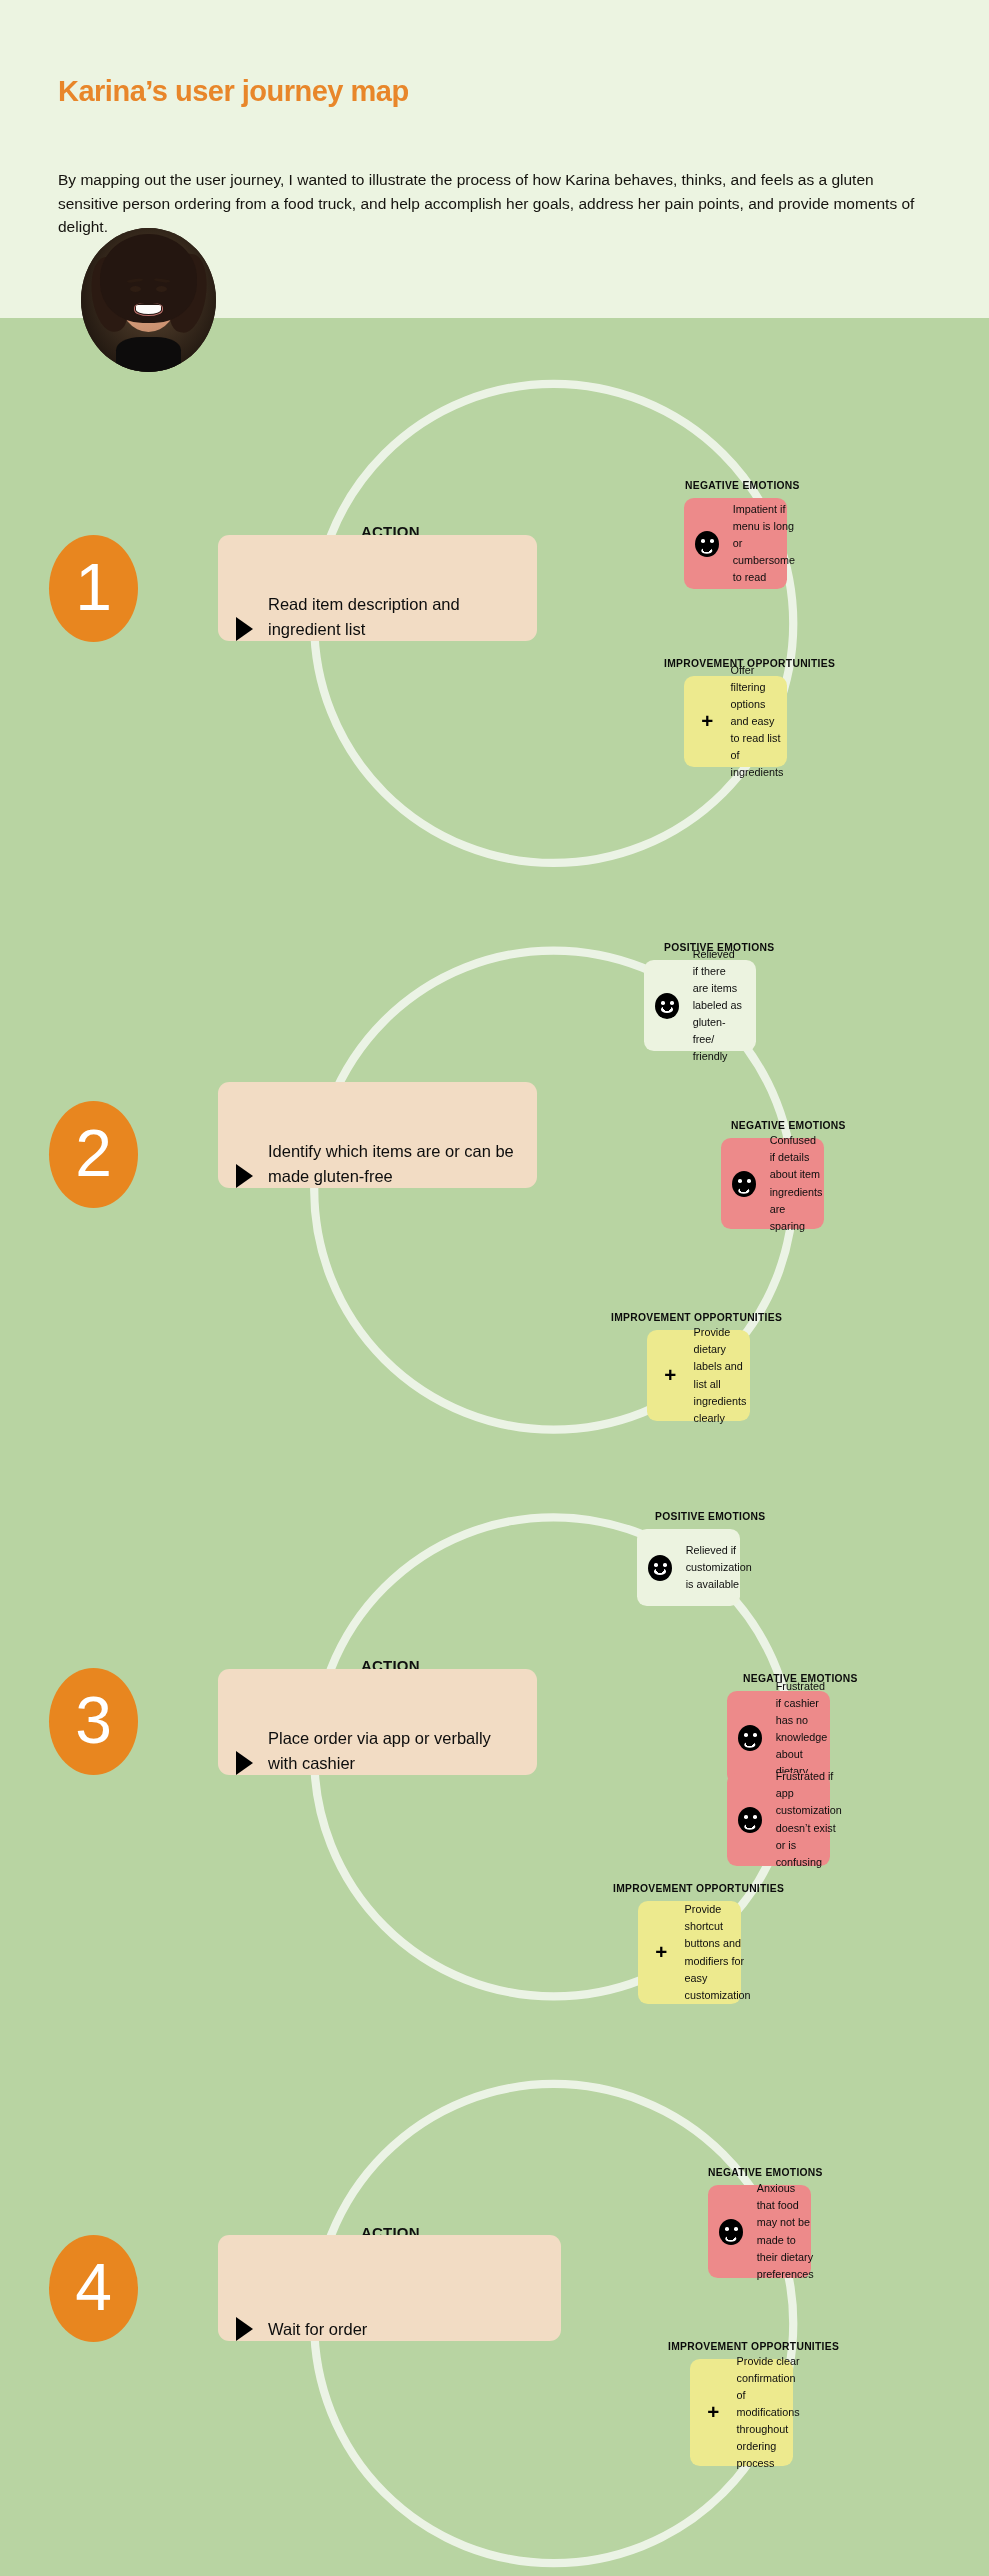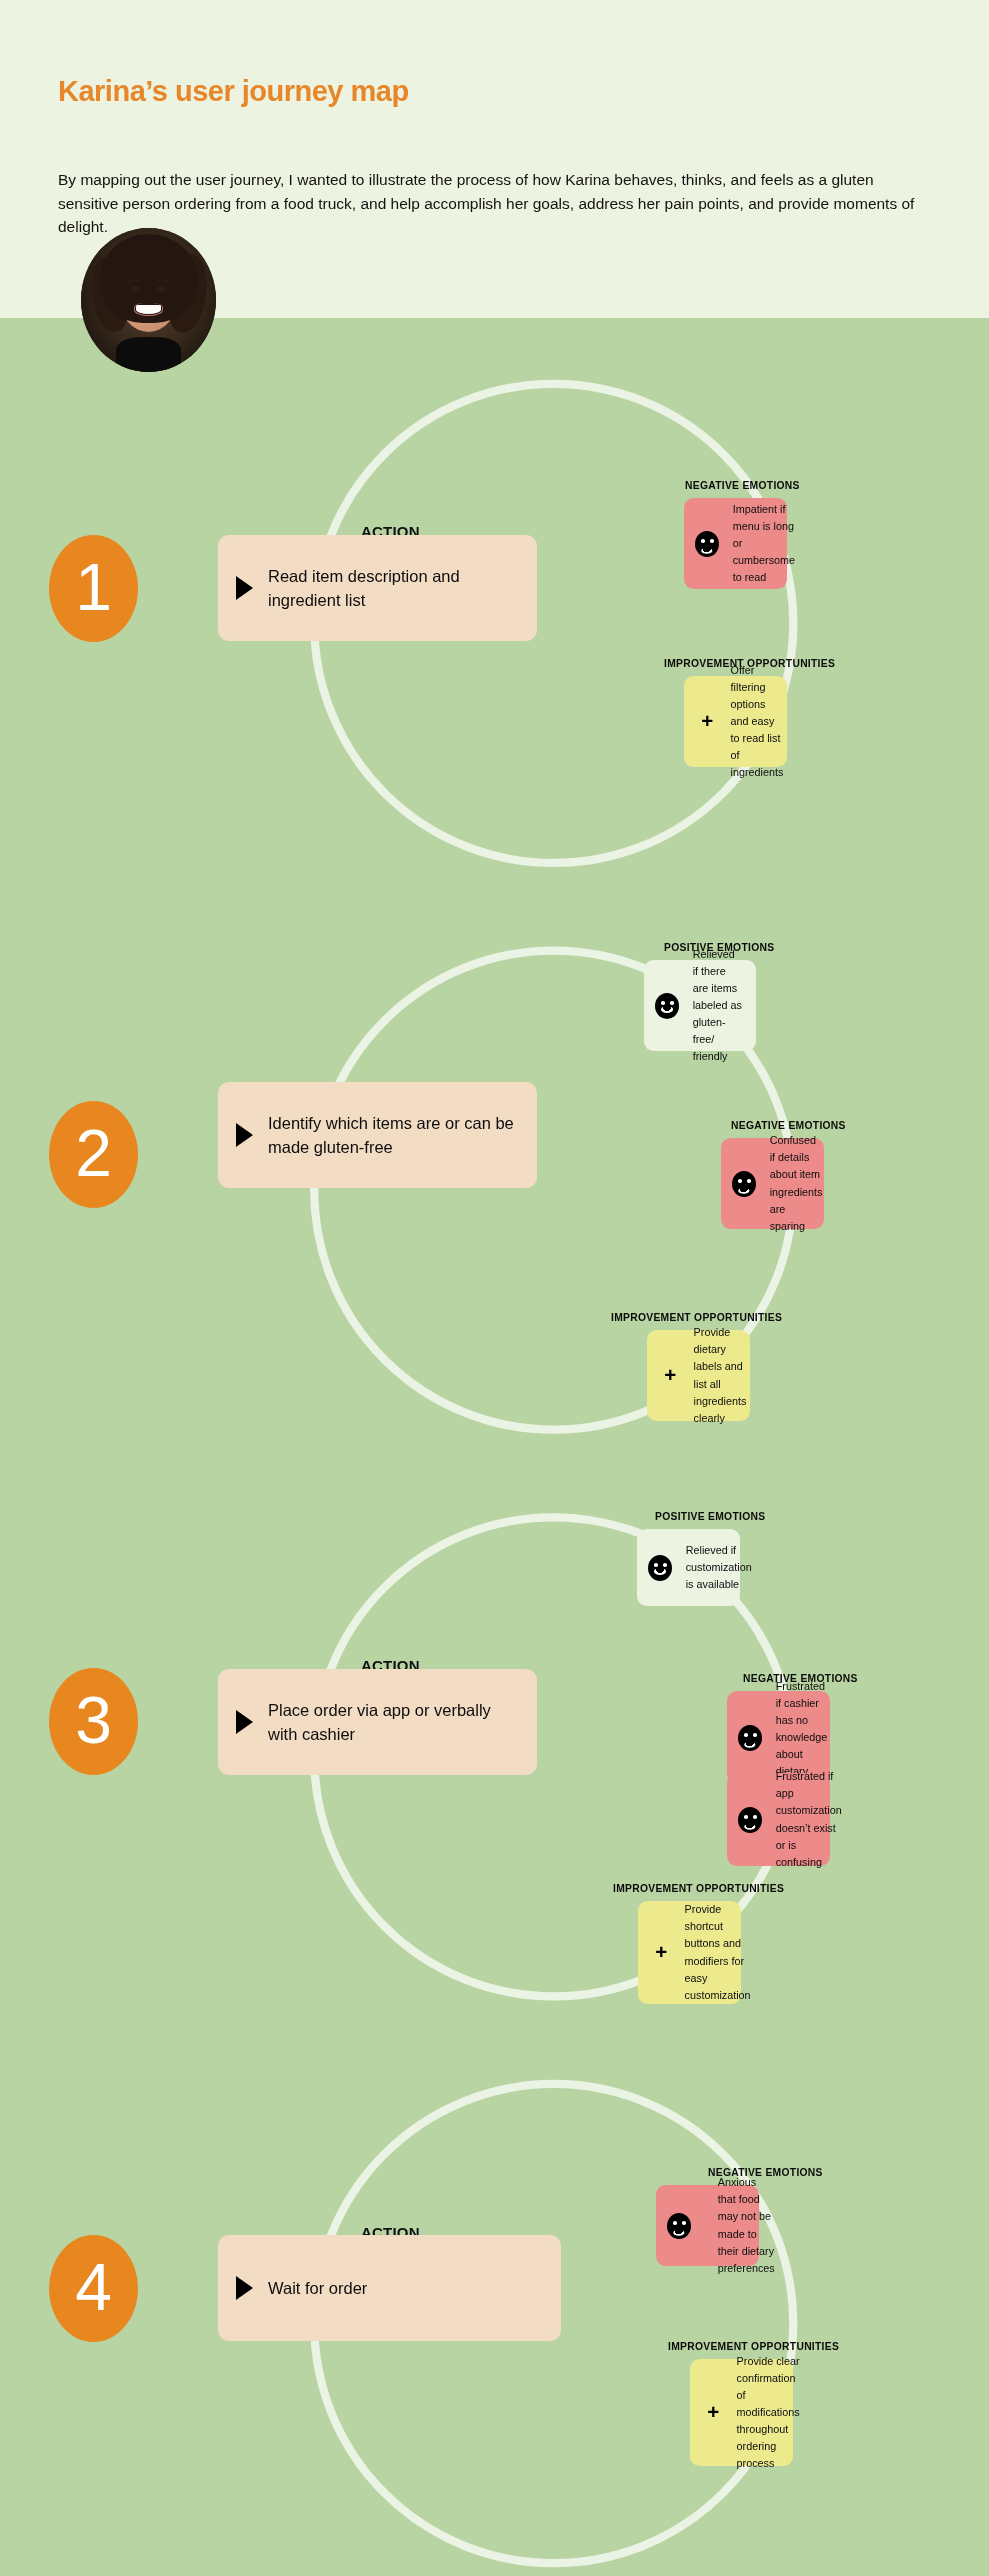--- a/index.html
+++ b/index.html
@@ -69,21 +69,21 @@
     font-family:"Liberation Sans", sans-serif;
   }
   .badge span { display:block; transform:translateY(-2.1px); }
 
   .action-label {
     position:absolute; font-size:15px; font-weight:700; color:#101010;
     letter-spacing:0.2px;
   }
   .action-card {
     position:absolute; background:#f2dcc4; border-radius:11.3px;
-    display:flex; align-items:center; padding:0 17.5px;
+    display:flex; align-items:flex-end; padding:0 17.5px;
   }
   .play-icon {
     flex:0 0 auto; width:0; height:0; margin-right:15.5px;
     border-left:17.5px solid #000; border-top:12.4px solid transparent;
     border-bottom:12.4px solid transparent;
   }
   .action-text { font-size:16.5px; line-height:1.48; color:#0d0d0d; }
 
   
   .cat-label {
@@ -271,21 +271,21 @@
   <div class="badge" style="left:49px; top:2235px;">
     <span>4</span>
     </div>
   <div class="action-label" style="left:361px; top:2224px;">ACTION</div>
   <div class="action-card" style="left:218px; top:2235px; width:343px; height:106px;">
     <span class="play-icon"></span>
     <span class="action-text">Wait for order</span>
   </div>
 
   <div class="cat-label" style="left:708px; top:2167px;">NEGATIVE EMOTIONS</div>
-  <div class="note neg" style="left:656px; top:2185px; width:103px; height:81px;gap:13px;">
+  <div class="note neg" style="left:708px; top:2185px; width:103px; height:93px;">
     <span class="face sad">
       <i class="e l"></i>
         <i class="e r"></i>
         <i class="m"></i>
       </span>
     <span class="note-text">Anxious that food may not be made to their dietary preferences</span>
   </div>
 
   <div class="cat-label" style="left:668px; top:2341px;">IMPROVEMENT OPPORTUNITIES</div>
   <div class="note imp" style="left:690px; top:2359px; width:103px; height:107px;">

